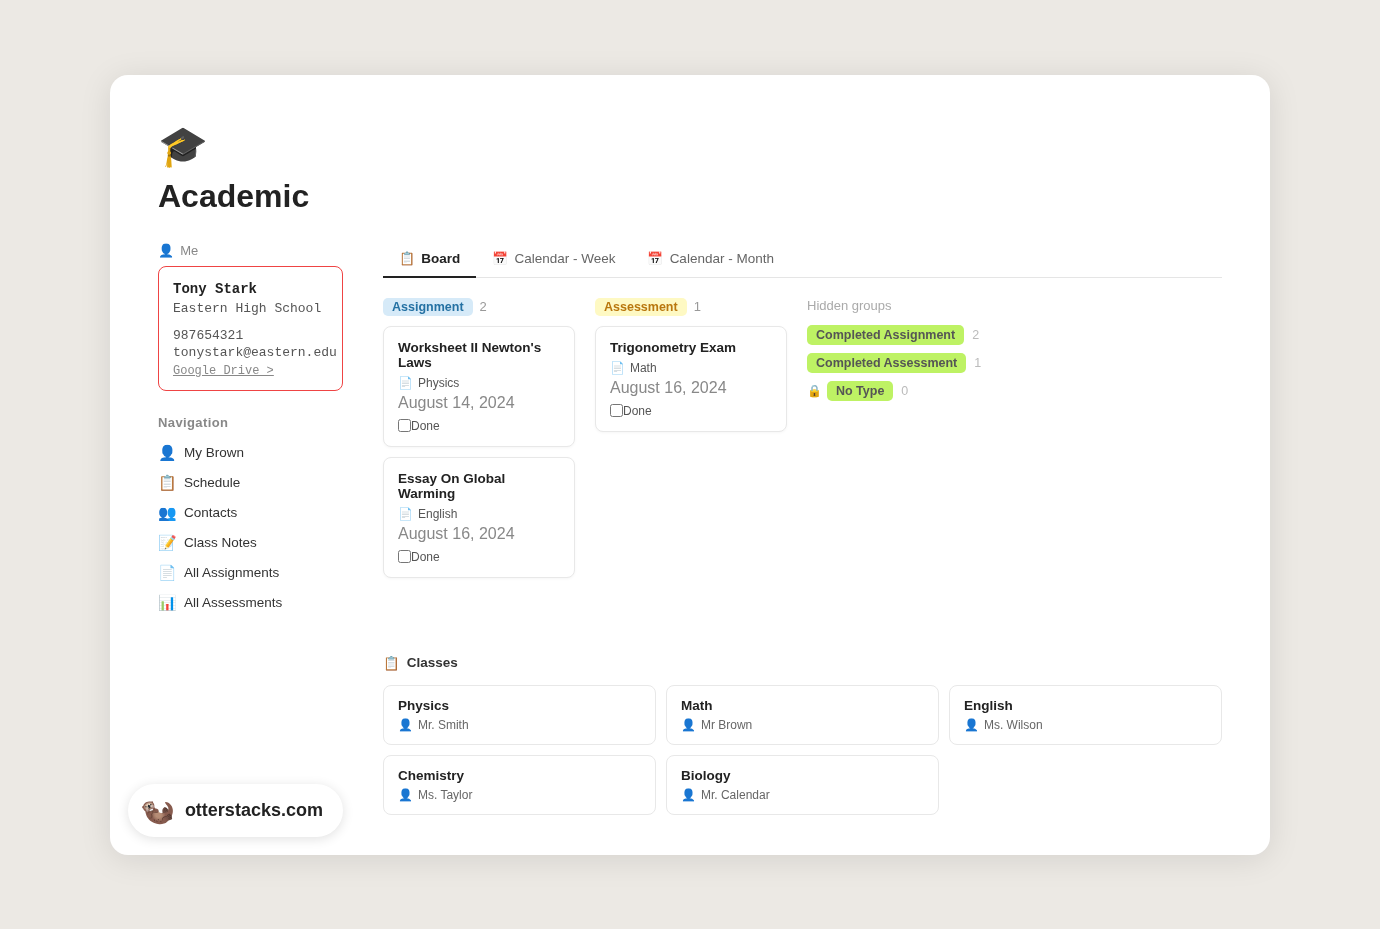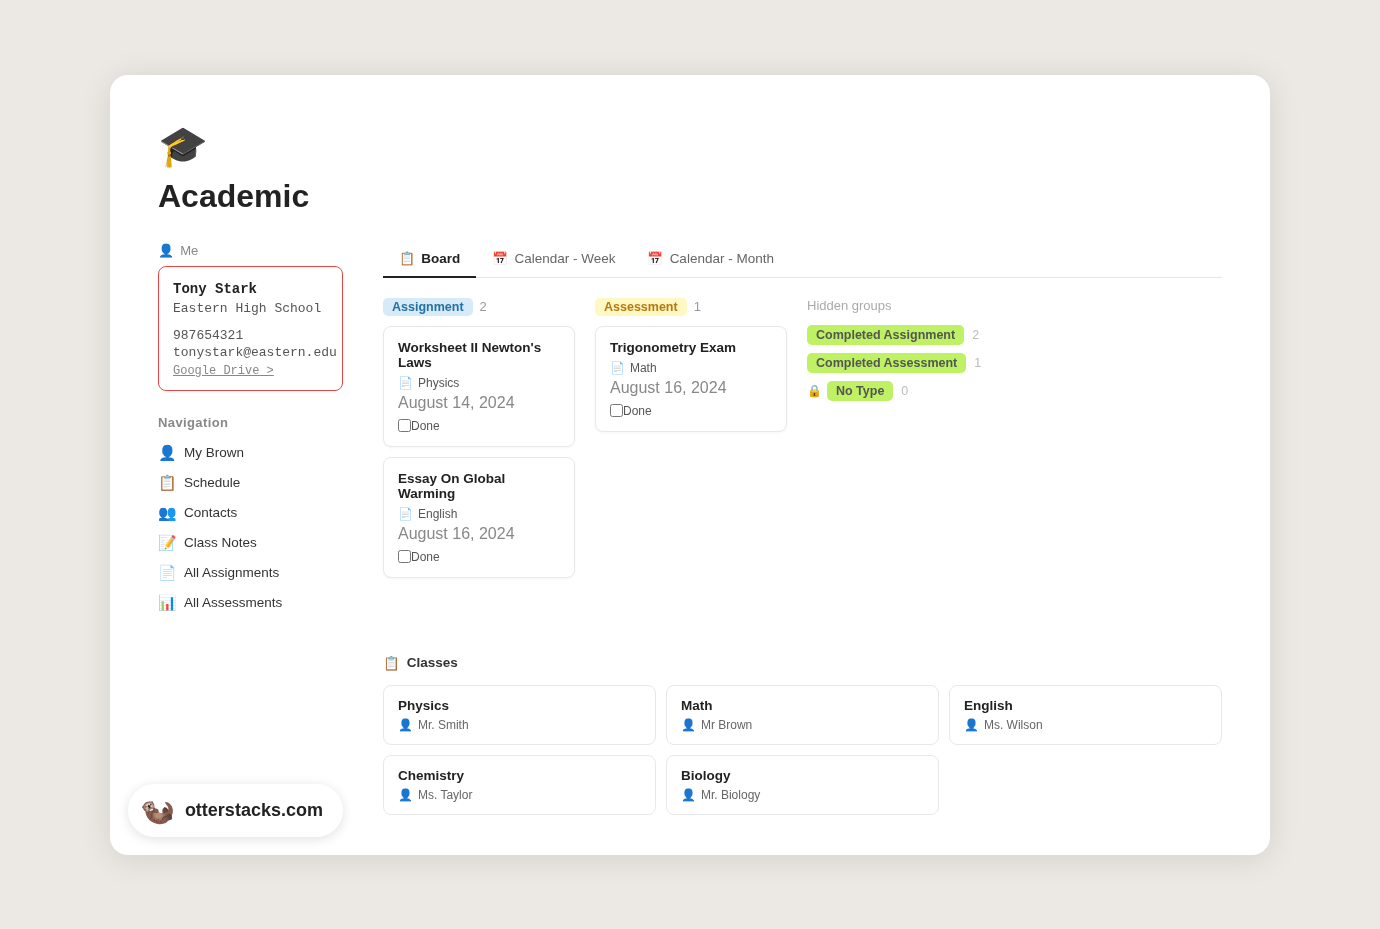--- a/index.html
+++ b/index.html
@@ -459,21 +459,21 @@
             <div class="class-name">Chemistry</div>
             <div class="class-teacher">
               <span>👤</span>
               <span>Ms. Taylor</span>
             </div>
           </div>
           <div class="class-card">
             <div class="class-name">Biology</div>
             <div class="class-teacher">
               <span>👤</span>
-              <span>Mr. Biology</span>
+              <span>Mr. Calendar</span>
             </div>
           </div>
         </div>
       </div>
     </div>
   </div>
 
   <div class="watermark-bar">
     <span class="watermark-icon">🦦</span>
     <span>otterstacks.com</span>

